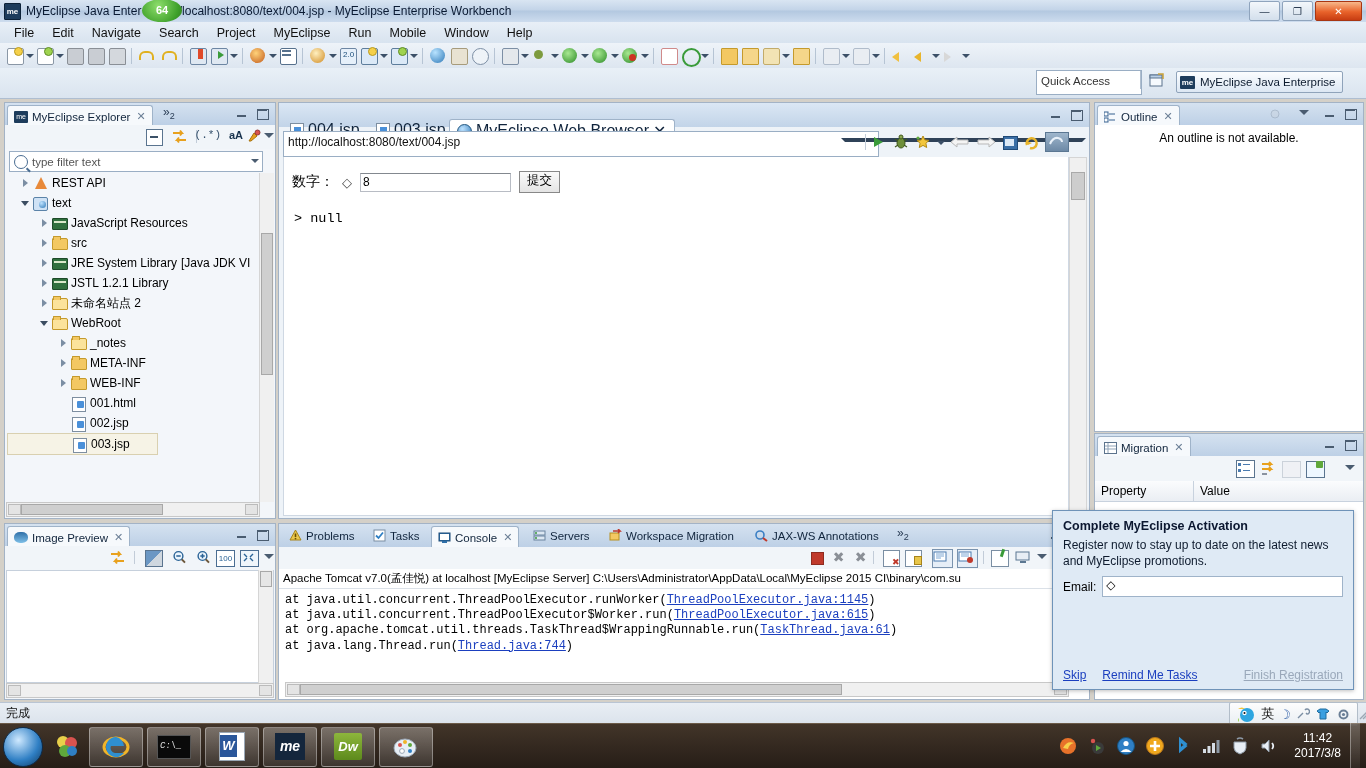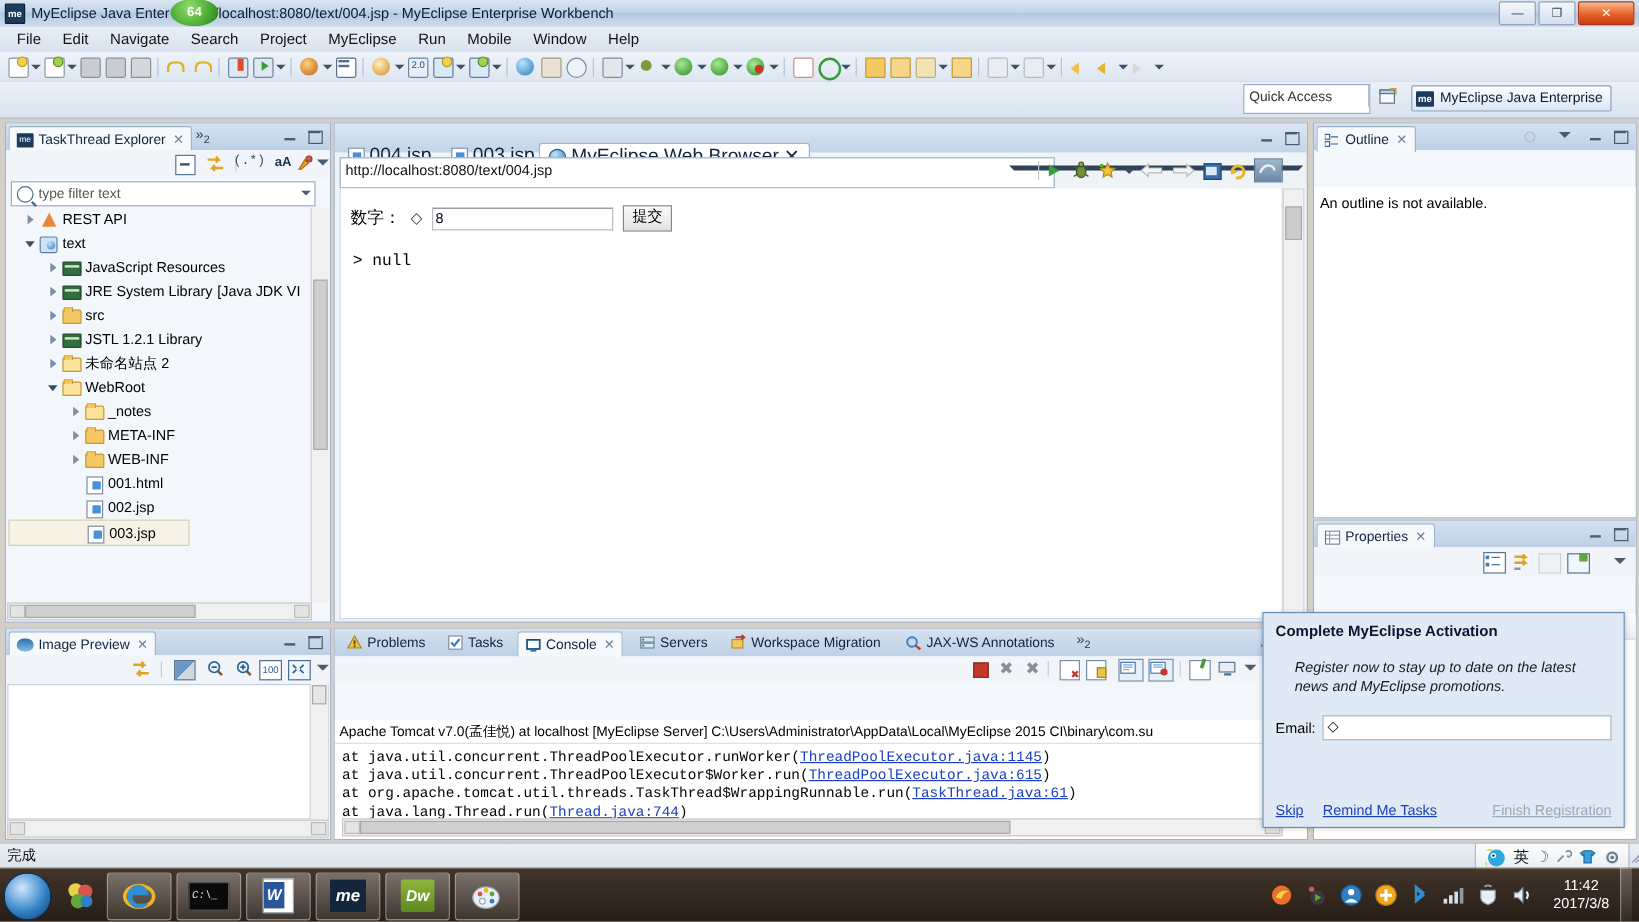--- a/index.html
+++ b/index.html
@@ -106,21 +106,21 @@
   .vtab{
     position:absolute;top:1px;height:21px;display:flex;align-items:center;
     padding:0 6px;font-size:11.5px;color:#10243c;gap:4px;
     border-top-left-radius:3px;border-top-right-radius:3px;
   }
   .vtab.active{
     background:#f6f9fc;border:1px solid #9fb3c9;border-bottom:none;
     top:2px;height:21px;
   }
   .vtab .x{color:#6b7f96;font-size:11px;margin-left:2px;}
-  .panel-body{position:absolute;left:0;right:0;bottom:0;background:#fff;overflow:hidden;margin-top:31px;}
+  .panel-body{position:absolute;left:0;right:0;bottom:0;background:#fff;overflow:hidden;}
   .minmax{
     position:absolute;top:5px;width:14px;height:12px;
   }
   .minmax .minbar{position:absolute;left:2px;top:7px;width:9px;height:2px;background:#4a5c70;}
   .maxbox{position:absolute;left:2px;top:1px;width:10px;height:9px;border:1px solid #4a5c70;}
   .maxbox:before{content:"";position:absolute;left:-1px;top:-1px;width:10px;height:2px;background:#4a5c70;}
 
   
   .filterbar{
     position:absolute;left:4px;top:48px;width:252px;height:19px;
@@ -239,21 +239,21 @@
   .cons-hscroll .thumb{position:absolute;left:14px;top:1px;width:540px;height:9px;background:#cfcfcf;border:1px solid #a8a8a8;}
 
   
   .popup{
     position:absolute;left:1052px;top:510px;width:302px;height:180px;
     background:#dfeaf5;border:1px solid #6f93b8;
     box-shadow:0 1px 4px rgba(0,0,0,.25);
     padding:8px 10px;box-sizing:border-box;
   }
   .popup h3{margin:0 0 5px 0;font-size:12.5px;font-weight:bold;color:#0b1730;}
-  .popup p{margin:16px;font-size:12px;color:#0e1b2e;line-height:15.5px;font-style:italic;}
+  .popup p{margin:0;font-size:12px;color:#0e1b2e;line-height:15.5px;}
   .popup .emailrow{display:flex;align-items:center;gap:6px;margin:7px 0 6px 0;}
   .popup .emailrow label{font-size:12px;}
   .popup .emailinput{flex:1;height:17px;background:#fff;border:1px solid #9fb3c9;font-size:12px;padding:1px 3px;}
   .popup .links{position:absolute;left:10px;right:10px;bottom:7px;display:flex;align-items:center;gap:16px;font-size:12px;}
   .popup .links a{color:#1b3fbf;text-decoration:underline;}
   .popup .links .disabled{color:#9aa8ba;text-decoration:underline;margin-left:auto;}
 
   
   .statusbar{
     position:absolute;left:0;top:702px;width:1366px;height:21px;
@@ -482,21 +482,21 @@
   </div>
   <div class="persp-btn">
     <span class="persp-me">me</span>
     <span>MyEclipse Java Enterprise</span>
   </div>
 
   <div class="panel" style="left:4px;top:102px;width:270px;height:415px;">
     <div class="tabstrip">
       <div class="vtab active" style="left:2px;">
         <span style="width:14px;height:12px;background:#1d3c5c;color:#fff;font-size:7px;line-height:12px;text-align:center;border-radius:1px;">me</span>
-        <span>TaskThread Explorer</span>
+        <span>MyEclipse Explorer</span>
         <span class="x">✕</span>
       </div>
       <div style="position:absolute;left:158px;top:2px;font-size:12px;color:#2a3d55;">
         <span>»</span><span style="font-size:9px;position:relative;top:3px;">2</span>
       </div>
       <div class="minmax" style="right:26px;">
           <span class="minbar"></span>
         </div>
       <div class="minmax" style="right:6px;">
           <span class="maxbox"></span>
@@ -545,31 +545,31 @@
       <div class="trow" style="padding-left:33px;">
         <span class="twist closed"></span>
         <span class="ticon">
             <span class="ic-book"></span>
           </span>
         <span class="tlabel">JavaScript Resources</span>
       </div>
       <div class="trow" style="padding-left:33px;">
         <span class="twist closed"></span>
         <span class="ticon">
+            <span class="ic-folder"></span>
+          </span>
+        <span class="tlabel">src</span>
+      </div>
+      <div class="trow" style="padding-left:33px;">
+        <span class="twist closed"></span>
+        <span class="ticon">
             <span class="ic-book"></span>
           </span>
         <span class="tlabel">JRE System Library</span>
         <span class="tlabel dim" style="margin-left:4px;">[Java JDK VI</span>
-      </div>
-      <div class="trow" style="padding-left:33px;">
-        <span class="twist closed"></span>
-        <span class="ticon">
-            <span class="ic-folder"></span>
-          </span>
-        <span class="tlabel">src</span>
       </div>
       <div class="trow" style="padding-left:33px;">
         <span class="twist closed"></span>
         <span class="ticon">
             <span class="ic-book"></span>
           </span>
         <span class="tlabel">JSTL 1.2.1 Library</span>
       </div>
       <div class="trow" style="padding-left:33px;">
         <span class="twist closed"></span>
@@ -754,21 +754,21 @@
         <span class="jsp-input">8</span>
         <span class="jsp-submit">提交</span>
       </div>
       <div class="jsp-null">&gt; null</div>
     </div>
     <div class="brvscroll">
       <div class="thumb"></div>
     </div>
   </div>
 
-  <div class="panel" style="left:1094px;top:102px;width:268px;height:328px;">
+  <div class="panel" style="left:1094px;top:102px;width:268px;height:328px;text-align:center;">
     <div class="tabstrip">
       <div class="vtab active" style="left:2px;">
         <span style="width:13px;height:12px;position:relative;"><svg width="13" height="12" viewBox="0 0 13 12">
               <rect x="0" y="1" width="4" height="4" fill="#fff" stroke="#34618f"></rect>
               <rect x="0" y="7" width="4" height="4" fill="#fff" stroke="#34618f"></rect>
               <path d="M5 3 h6 M5 9 h6" stroke="#34618f"></path>
             </svg></span>
         <span>Outline</span>
         <span class="x">✕</span>
       </div>
@@ -788,21 +788,21 @@
     </div>
   </div>
 
   <div class="panel" style="left:1094px;top:433px;width:268px;height:265px;">
     <div class="tabstrip">
       <div class="vtab active" style="left:2px;">
         <span style="width:13px;height:12px;position:relative;"><svg width="13" height="12" viewBox="0 0 13 12">
               <rect x="0.5" y="0.5" width="12" height="11" fill="#fff" stroke="#5b738d"></rect>
               <path d="M4 1 v10 M1 4 h11 M1 7 h11" stroke="#8fa3b8"></path>
             </svg></span>
-        <span>Properties</span>
+        <span>Migration</span>
         <span class="x">✕</span>
       </div>
       <div class="minmax" style="right:26px;">
           <span class="minbar"></span>
         </div>
       <div class="minmax" style="right:6px;">
           <span class="maxbox"></span>
         </div>
     </div>
     <div style="position:absolute;left:0;top:22px;right:0;height:25px;background:#f1f5f9;">

